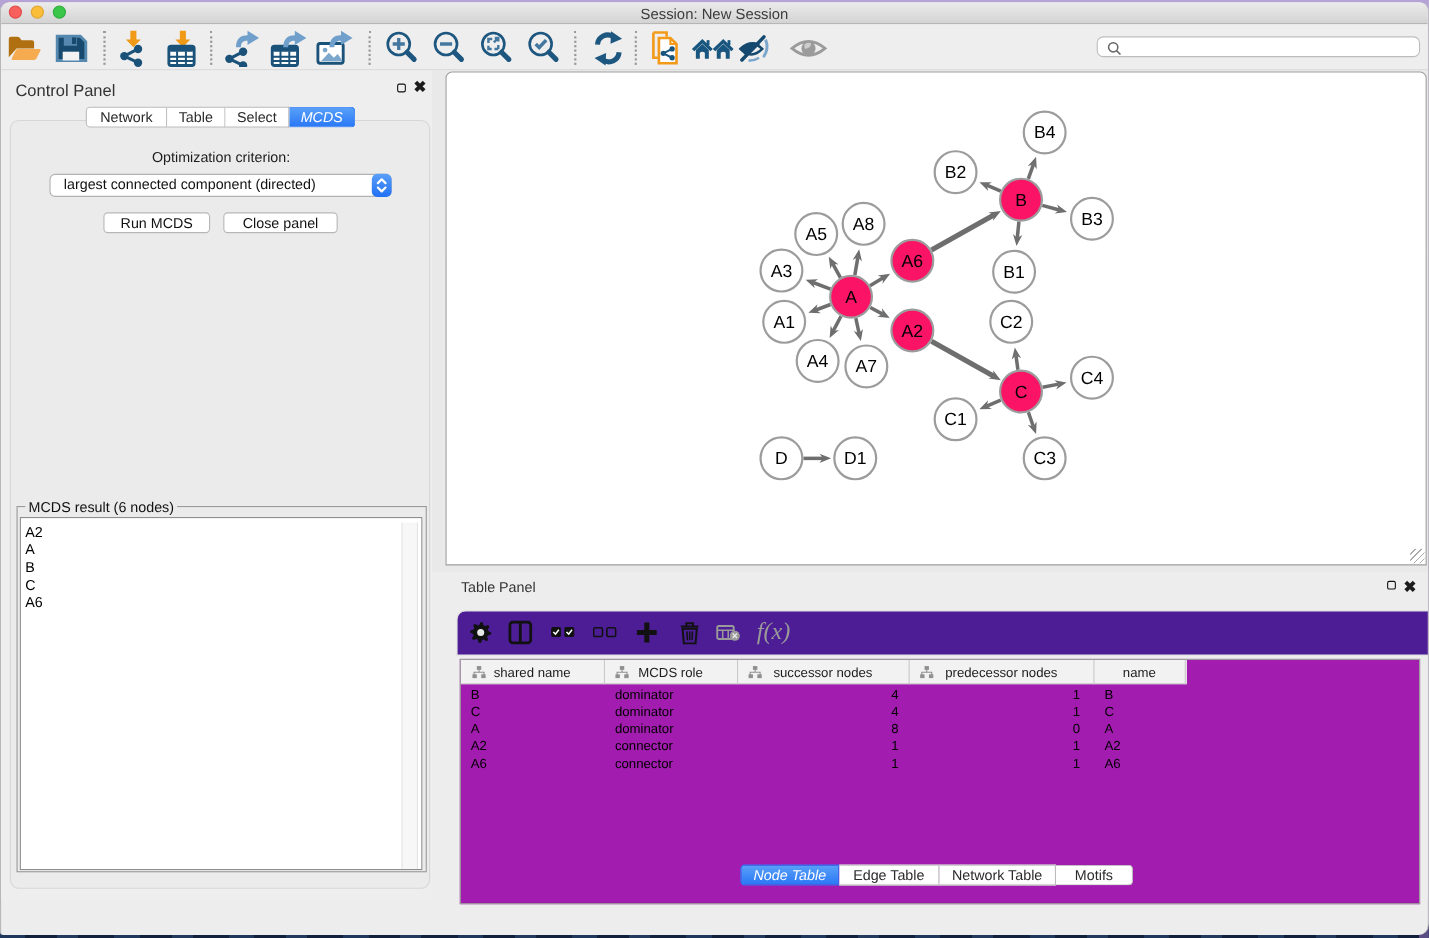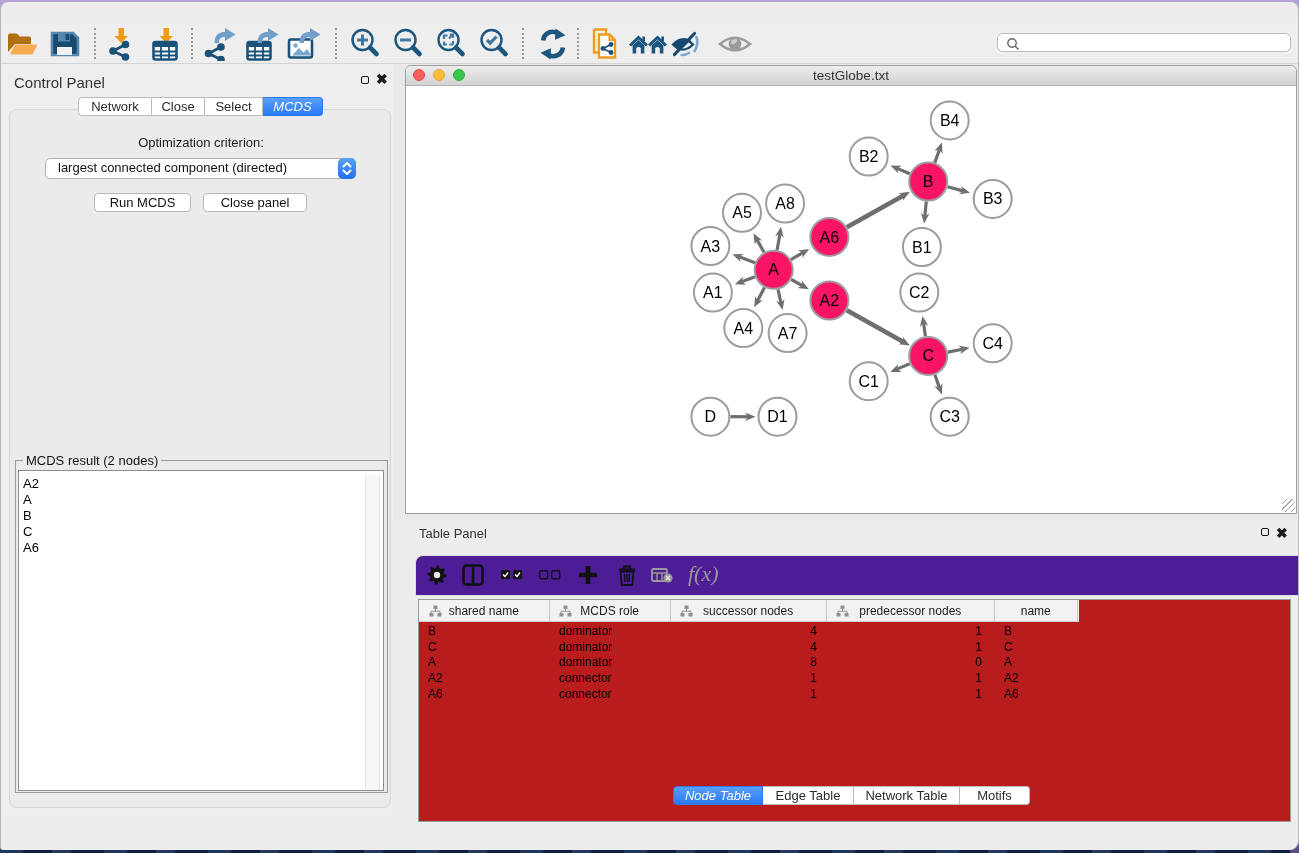--- a/index.html
+++ b/index.html
@@ -78,21 +78,21 @@
 #graphsvg { position:absolute; left:0; top:19px; }
 #grip { position:absolute; right:1px; bottom:1px; width:13px; height:13px;
   background:repeating-linear-gradient(135deg,transparent 0 3px,#aaa 3px 4px); }
 
 #tpanel { position:absolute; left:392px; top:518px; width:907px; height:298px;
   background:#ededed; }
 #tpanel .ptitle { position:absolute; left:26px; top:6px; font-size:13px; color:#333; }
 #ttoolbar { position:absolute; left:22px; top:35px; width:987px; height:41px;
   background:#4c1d95; border:1px solid #dedede; border-radius:8px 8px 0 0; }
 #ttable { position:absolute; left:25px; top:79px; width:873px; height:223px;
-  background:#b91c1c; border:1px solid #9c9c9c; }
+  background:#a21caf; border:1px solid #9c9c9c; }
 #thead { position:absolute; left:0; top:0; width:660px; height:22px;
   background:#f2f2f2; border-bottom:1px solid #cfcfcf; }
 #thead .col { position:absolute; top:0; height:22px; border-right:1px solid #c9c9c9;
   font-size:12px; color:#1c1c1c; text-align:center; line-height:22px; }
 .trow { position:absolute; font-size:12px; color:#000; }
 #ttabs { position:absolute; left:280px; top:266px; height:20px; display:flex; }
 
 #statusbar { position:absolute; left:0; top:816px; width:1299px; height:32px;
   background:#ededed; border-top:1px solid #c2c2c2; }
 #listbtn { position:absolute; left:9px; top:7px; width:28px; height:19px;
@@ -101,20 +101,26 @@
   background:#f5f5f5; border:1px solid #9e9e9e; font-size:12.5px;
   color:#111; line-height:21px; padding-left:25px; }
 #membtn .dot { position:absolute; left:7px; top:5px; width:13px; height:13px;
   border-radius:50%; background:#1d9130; }
 </style>
 </head>
 <body>
 <div id="wallbottom"></div>
 <div style="position:absolute; right:0; top:840px; width:9px; height:13px; background:#5a4e85;"></div>
 <div id="app">
+  <div id="titlebar">
+    <div class="tl t1"></div>
+      <div class="tl t2"></div>
+      <div class="tl t3"></div>
+    <div class="title">Session: New Session</div>
+  </div>
   <div id="toolbar">
     <div class="sep" style="left:93px;"></div>
       <div class="sep" style="left:190px;"></div>
       <div class="sep" style="left:334px;"></div>
       <div class="sep" style="left:521px;"></div>
       <div class="sep" style="left:576px;"></div>
       <svg class="ticon" style="left:4px; top:4px;" width="34" height="34" viewBox="0 0 34 34">
 <path d="M3 8.5 Q3 6.5 5 6.5 L11 6.5 Q12.5 6.5 13.5 8 L14.5 9.5 L24 9.5 Q26 9.5 26 11.5 L26 17 L10 17 L3 25 z" fill="#b06f10"></path>
 <path d="M9.5 18.5 Q10 17.5 11.5 17.5 L31 17.5 Q32.5 17.5 31.8 19 L28 26.5 Q27.5 27.5 26 27.5 L6.5 27.5 Q5 27.5 5.7 26 z" fill="#f7ab51"></path>
 </svg>
@@ -241,48 +247,42 @@
       <div id="dropdown">largest connected component (directed)
         <div class="step"><svg width="18" height="21" viewBox="0 0 18 21">
           <path d="M5.5 8.5 L9 5 L12.5 8.5" fill="none" stroke="#fff" stroke-width="2" stroke-linecap="round" stroke-linejoin="round"></path>
           <path d="M5.5 12.5 L9 16 L12.5 12.5" fill="none" stroke="#fff" stroke-width="2" stroke-linecap="round" stroke-linejoin="round"></path>
         </svg></div>
       </div>
       <div id="optlabel">Optimization criterion:</div>
       <div class="btn" style="left:84px; top:83px; width:97px;">Run MCDS</div>
       <div class="btn" style="left:193px; top:83px; width:104px;">Close panel</div>
       <div id="fieldset">
-        <div class="flabel">MCDS result (2 nodes)</div>
+        <div class="flabel">MCDS result (6 nodes)</div>
         <div id="mcdslist">
           <div class="it">A2</div>
             <div class="it">A</div>
             <div class="it">B</div>
           <div class="it">C</div>
             <div class="it">A6</div>
           <div class="sb"></div>
         </div>
       </div>
     </div>
     <div id="tabs1">
       <div class="tab first" style="width:74px;">Network</div>
-      <div class="tab" style="width:53px;">Close</div>
+      <div class="tab" style="width:53px;">Table</div>
       <div class="tab" style="width:58px;">Select</div>
       <div class="tab sel last" style="width:60px;">MCDS</div>
     </div>
   </div>
   <div style="position:absolute; left:394px; top:431px; width:5px; height:14px; background:repeating-linear-gradient(#e9e9e9 0 2px,#c9c9c9 2px 4px);"></div>
   <div style="position:absolute; left:845px; top:514px; width:14px; height:5px; background:repeating-linear-gradient(90deg,#e9e9e9 0 2px,#c9c9c9 2px 4px);"></div>
   <div id="netarea">
     <div id="netwin">
-      <div class="wtitle">
-        <div class="tl t1"></div>
-          <div class="tl t2"></div>
-          <div class="tl t3"></div>
-        <div class="title">testGlobe.txt</div>
-      </div>
       <svg id="graphsvg" width="890" height="427" viewBox="405 85 890 427" font-family="Liberation Sans, sans-serif">
         <line x1="763.0" y1="252.3" x2="756.0" y2="239.7" stroke="#6e6e6e" stroke-width="3.2"></line>
 <polygon points="752.4,233.3 761.3,240.4 756.0,239.7 753.8,244.6" fill="#6e6e6e"></polygon>
 <line x1="776.1" y1="250.1" x2="778.9" y2="233.9" stroke="#6e6e6e" stroke-width="3.2"></line>
 <polygon points="780.1,226.7 782.6,237.7 778.9,233.9 774.1,236.3" fill="#6e6e6e"></polygon>
 <line x1="754.0" y1="262.8" x2="738.2" y2="256.8" stroke="#6e6e6e" stroke-width="3.2"></line>
 <polygon points="731.4,254.3 742.7,253.9 738.2,256.8 739.7,262.0" fill="#6e6e6e"></polygon>
 <line x1="754.0" y1="276.8" x2="740.7" y2="281.8" stroke="#6e6e6e" stroke-width="3.2"></line>
 <polygon points="733.9,284.3 742.2,276.6 740.7,281.8 745.2,284.7" fill="#6e6e6e"></polygon>
 <line x1="763.5" y1="287.5" x2="756.5" y2="300.8" stroke="#6e6e6e" stroke-width="3.2"></line>

